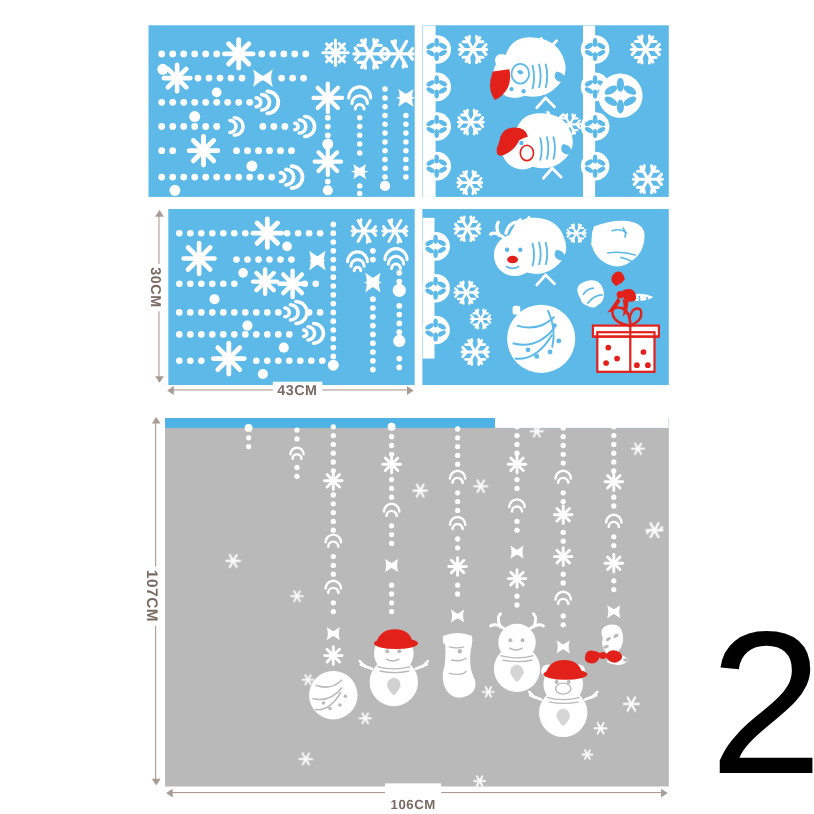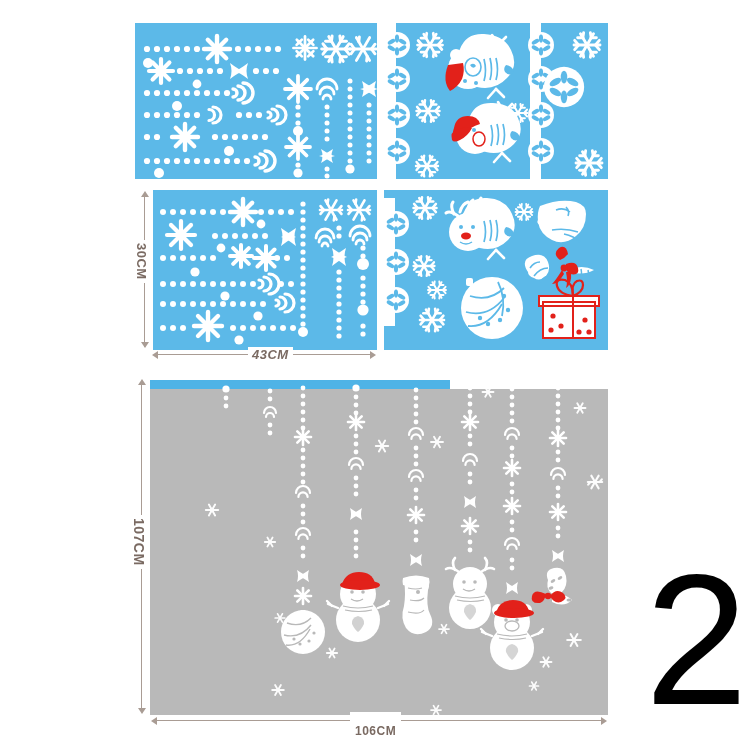--- a/index.html
+++ b/index.html
@@ -1272,21 +1272,21 @@
   </div>
 
   <div class="dim-line" style="left:144px;top:193px;width:1px;height:154px;"></div>
   <div class="arrow" style="left:141px;top:191px;border-left:4px solid transparent;border-right:4px solid transparent;border-bottom:6px solid #a99c94;"></div>
   <div class="arrow" style="left:141px;top:342px;border-left:4px solid transparent;border-right:4px solid transparent;border-top:6px solid #a99c94;"></div>
   <div class="dim-label" style="left:134px;top:240px;font-size:13px;writing-mode:vertical-rl;text-orientation:mixed;padding:3px 0;">30CM</div>
 
   <div class="dim-line" style="left:156px;top:354px;width:218px;height:1px;"></div>
   <div class="arrow" style="left:152px;top:351px;border-top:4px solid transparent;border-bottom:4px solid transparent;border-right:6px solid #a99c94;"></div>
   <div class="arrow" style="left:370px;top:351px;border-top:4px solid transparent;border-bottom:4px solid transparent;border-left:6px solid #a99c94;"></div>
-  <div class="dim-label" style="left:248px;top:347px;font-size:13px;padding:0 4px;font-style:italic;">43CM</div>
+  <div class="dim-label" style="left:248px;top:347px;font-size:13px;padding:0 4px;">43CM</div>
 
   <div class="dim-line" style="left:141px;top:382px;width:1px;height:330px;"></div>
   <div class="arrow" style="left:138px;top:379px;border-left:4px solid transparent;border-right:4px solid transparent;border-bottom:6px solid #a99c94;"></div>
   <div class="arrow" style="left:138px;top:708px;border-left:4px solid transparent;border-right:4px solid transparent;border-top:6px solid #a99c94;"></div>
   <div class="dim-label" style="left:131px;top:515px;font-size:14px;writing-mode:vertical-rl;text-orientation:mixed;padding:3px 0;">107CM</div>
 
   <div class="dim-line" style="left:155px;top:720px;width:450px;height:1px;"></div>
   <div class="arrow" style="left:151px;top:717px;border-top:4px solid transparent;border-bottom:4px solid transparent;border-right:6px solid #a99c94;"></div>
   <div class="arrow" style="left:601px;top:717px;border-top:4px solid transparent;border-bottom:4px solid transparent;border-left:6px solid #a99c94;"></div>
   <div class="dim-label" style="left:350px;top:712px;font-size:12px;padding:12px 5px;">106CM</div>

